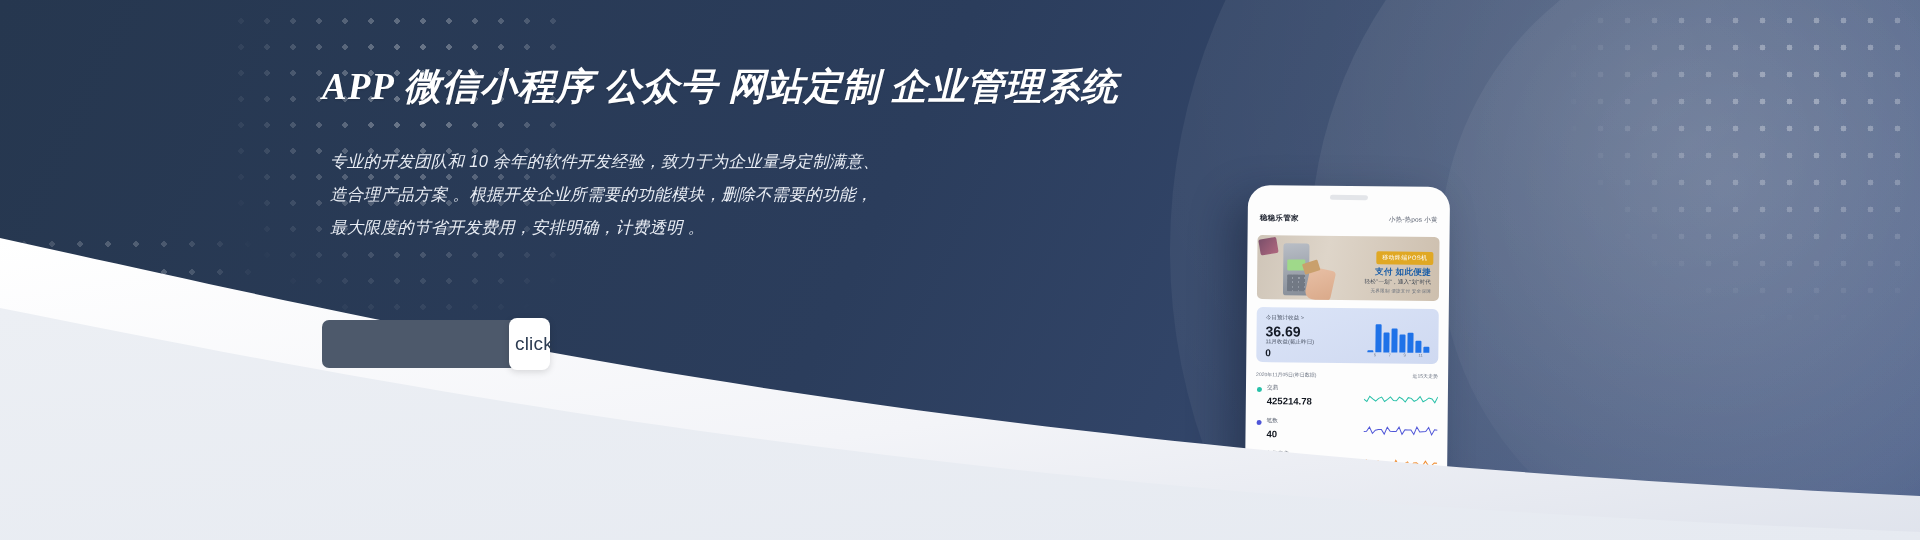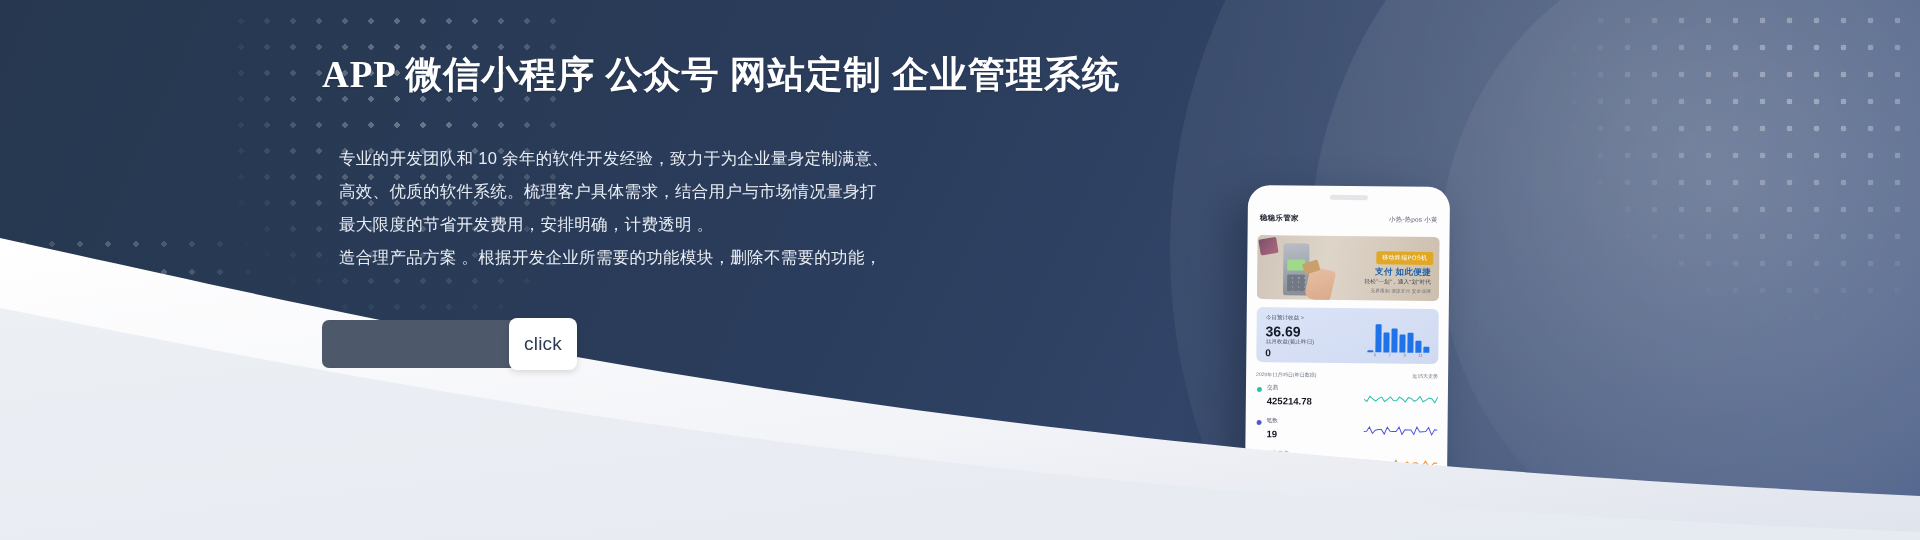--- a/index.html
+++ b/index.html
@@ -38,38 +38,38 @@
              mask-image:radial-gradient(ellipse 290px 290px at 62% 24%,#000 10%,rgba(0,0,0,.6) 50%,rgba(0,0,0,0) 85%);}
   .dots-bl{left:100px;top:430px;width:240px;height:130px;
              background-size:30px 30px;opacity:.55;
              -webkit-mask-image:radial-gradient(ellipse 150px 110px at 30% 30%,#000 5%,rgba(0,0,0,0) 80%);
              mask-image:radial-gradient(ellipse 150px 110px at 30% 30%,#000 5%,rgba(0,0,0,0) 80%);}
 
   
   .waves{position:absolute;left:0;bottom:0;width:1920px;height:360px;}
 
   
-  .content{position:absolute;left:322px;top:52px;width:720px;}
+  .content{position:absolute;left:322px;top:64px;width:720px;font-style:italic;}
   .headline{
     font-family:"Liberation Serif","DejaVu Serif",serif;
     font-weight:bold;color:#ffffff;font-size:37px;line-height:46px;
     letter-spacing:1px;margin:0;white-space:nowrap;
     text-shadow:0 1px 2px rgba(0,0,0,.18);
   }
-  .desc{margin:17px;padding-top:32px;}
+  .desc{margin:8px;padding-top:32px;}
   .desc p{margin:0 0 11px 0;color:#e9edf4;font-size:16.5px;line-height:22px;
           letter-spacing:.3px;font-weight:400;}
 
   
   .cta{position:absolute;left:322px;top:320px;width:250px;height:48px;}
   .cta-field{position:absolute;left:0;top:0;width:210px;height:48px;
              background:#4d596b;border:none;border-radius:7px;outline:none;
              color:#cfd6e0;font-size:15px;padding:0 14px;box-sizing:border-box;
              font-family:"Liberation Sans",sans-serif;}
-  .cta-btn{position:absolute;left:187px;top:-2px;width:68px;height:52px;
+  .cta-btn{position:absolute;left:187px;top:-2px;width:41px;height:52px;
            background:#ffffff;border:none;border-radius:8px;cursor:pointer;
            color:#2d3c52;font-size:19px;letter-spacing:.2px;
            font-family:"Liberation Sans",sans-serif;
            box-shadow:0 2px 7px rgba(0,0,0,.14);}
 
   
   .phone{position:absolute;left:1246px;top:186px;width:202px;height:400px;
          background:#fdfdfd;border-radius:22px 22px 10px 10px;
          box-shadow:-16px 14px 40px rgba(12,22,44,.40);
          overflow:hidden;transform:rotate(.6deg);}
@@ -198,21 +198,21 @@
             <span class="st-dot" style="background:#27c0a8"></span>
             <span class="st-name">交易</span>
             <span class="st-val">425214.78</span>
             <span class="st-spark"><svg width="74" height="26" viewBox="0 0 74 26">
                 <polyline fill="none" stroke="#27c0a8" stroke-width="1" points="0.0,15.0 3.0,17.2 5.9,12.1 8.9,14.7 11.8,16.7 14.8,14.0 17.8,12.7 20.7,17.1 23.7,14.9 26.6,12.4 29.6,16.0 32.6,16.2 35.5,12.6 38.5,14.4 41.4,17.4 44.4,13.0 47.4,13.7 50.3,16.6 53.3,15.2 56.2,11.8 59.2,17.0 62.2,15.3 65.1,13.1 68.1,14.1 71.0,17.9 74.0,12.0"></polyline>
               </svg></span>
           </div>
           <div class="st-row">
             <span class="st-dot" style="background:#4f56d8"></span>
             <span class="st-name">笔数</span>
-            <span class="st-val">19</span>
+            <span class="st-val">40</span>
             <span class="st-spark"><svg width="74" height="26" viewBox="0 0 74 26">
                 <polyline fill="none" stroke="#4f56d8" stroke-width="1" points="0.0,14.4 3.0,14.0 5.9,9.7 8.9,16.2 11.8,12.9 14.8,12.1 17.8,12.2 20.7,16.7 23.7,9.8 26.6,13.8 29.6,14.0 32.6,14.0 35.5,9.5 38.5,16.8 41.4,12.2 44.4,12.3 47.4,12.3 50.3,16.7 53.3,9.3 56.2,14.3 59.2,13.9 62.2,13.8 65.1,9.7 68.1,17.0 71.0,11.8 74.0,12.4"></polyline>
               </svg></span>
           </div>
           <div class="st-row">
             <span class="st-dot" style="background:#ef8b2e"></span>
             <span class="st-name">交易商户</span>
             <span class="st-val">13</span>
             <span class="st-spark"><svg width="74" height="26" viewBox="0 0 74 26">
                 <polyline fill="none" stroke="#ef8b2e" stroke-width="1" points="0.0,16.8 3.0,9.7 5.9,14.8 8.9,14.4 11.8,13.7 14.8,10.5 17.8,17.3 20.7,12.2 23.7,12.5 26.6,13.6 29.6,16.2 32.6,9.9 35.5,14.8 38.5,14.7 41.4,13.0 44.4,11.2 47.4,16.9 50.3,12.3 53.3,12.1 56.2,14.5 59.2,15.3 62.2,10.4 65.1,14.6 68.1,15.1 71.0,12.1 74.0,12.2"></polyline>
@@ -237,23 +237,22 @@
       </linearGradient>
     </defs>
     <path d="M0,58 C420,150 900,268 1920,316 L1920,360 L0,360 Z" fill="url(#wgA)"></path>
     <path d="M0,128 C430,214 950,316 1920,352 L1920,360 L0,360 Z" fill="url(#wgB)"></path>
   </svg>
 
   <div class="content">
     <h1 class="headline">APP  微信小程序  公众号  网站定制 企业管理系统</h1>
     <div class="desc" id="desc-block">
         <p>专业的开发团队和  10  余年的软件开发经验，致力于为企业量身定制满意、</p>
-        <p>高效、优质的软件系统。梳理客户具体需求，结合用户与市场情况量身打</p>
+        <p>造合理产品方案 。根据开发企业所需要的功能模块，删除不需要的功能，</p>
         <p>最大限度的节省开发费用，安排明确，计费透明 。</p>
-        <p>造合理产品方案 。根据开发企业所需要的功能模块，删除不需要的功能，</p>
       </div>
   </div>
 
   <div class="cta">
     <input class="cta-field" type="text" placeholder="" value="" style="">
     <button class="cta-btn">click</button>
   </div>
 
 </div>
 

